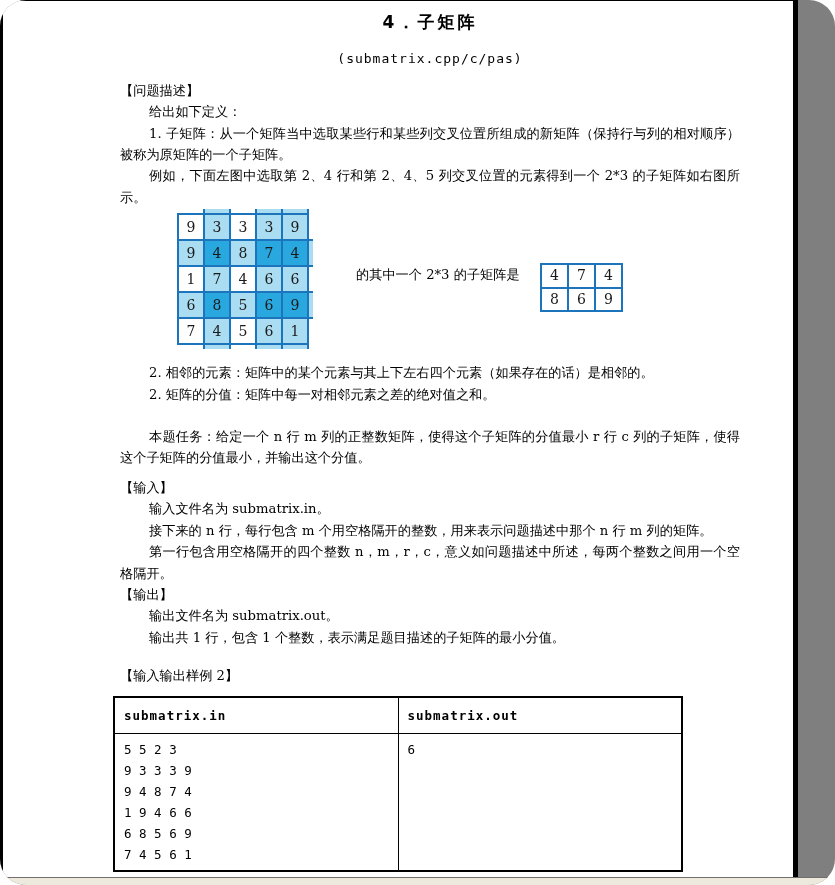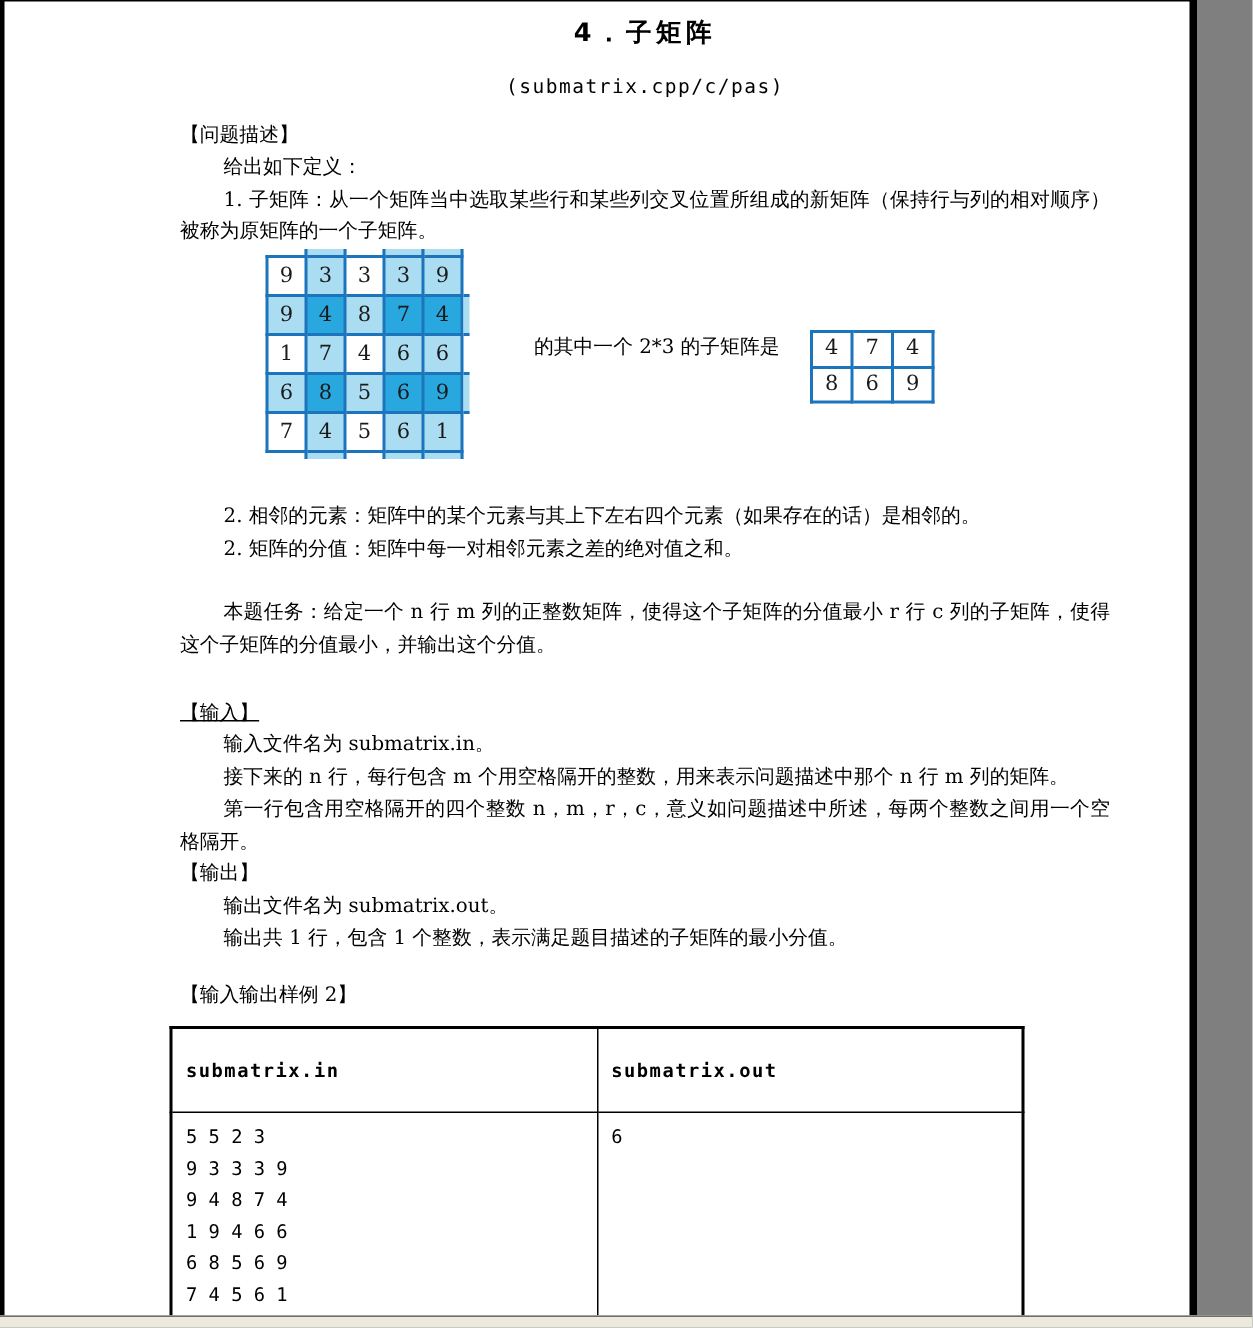--- a/index.html
+++ b/index.html
@@ -1,32 +1,32 @@
 <!DOCTYPE html>
 <html><head>
 <meta charset="utf-8">
 <style>
   html,body{margin:0;padding:0;}
   body{font-family:"DejaVu Serif","Liberation Serif",serif;color:#000;}
-  .stage{position:relative;width:835px;height:885px;background:#7f7f7f;overflow:hidden;}
+  .stage{position:relative;width:835px;height:885px;background:#7f7f7f;overflow:hidden;border-radius:26px;}
   .page{position:absolute;left:0;top:0;width:798px;height:877px;box-sizing:border-box;background:#fff;
         border-left:3px solid #000;border-right:5px solid #000;border-top:1px solid #000;overflow:hidden;}
   .bottom-strip{position:absolute;left:0;top:877px;width:835px;height:8px;background:#edeadd;
         border-top:1px solid #6f6f6f;box-sizing:border-box;}
   .content{margin:0 53px 0 117px;font-size:13.2px;line-height:21.4px;text-align:justify;}
   .title{font-family:"DejaVu Sans","Liberation Sans",sans-serif;font-size:17px;font-weight:bold;
         text-align:center;margin:11px 0 0;letter-spacing:3px;}
   .subtitle{font-family:"DejaVu Sans Mono","Liberation Mono",monospace;font-size:13px;font-weight:normal;
         text-align:center;margin-top:15px;letter-spacing:1px;}
   .sec{margin:0;text-indent:0;}
   .sec-problem{margin-top:10px;}
-  .sec-input{margin-top:24px;text-decoration:underline;}
+  .sec-input{margin-top:8px;}
   .sec-sample{margin-top:17px;}
   p{margin:0;text-indent:2.2em;}
-  .p-def2{margin-top:32px;}
+  .p-def2{margin-top:17px;}
   .p-task{margin-top:21px;}
   
   .fig{position:relative;height:132px;margin-top:5px;text-indent:0;}
   .mtx-wrap{position:absolute;left:57px;top:0;width:132px;height:132px;}
   table.mtx{border-collapse:collapse;}
   table.mtx td{width:24px;height:24px;padding:0;border:2px solid #1c75bc;background:#fff;
         text-align:center;vertical-align:middle;font-size:14px;color:#1a1a1a;}
   table.mtx td.hl{background:#aadcf2;}
   table.mtx td.both{background:#29a8e0;}
   .tab{position:absolute;background:#aadcf2;box-sizing:content-box;}
@@ -36,37 +36,38 @@
   .fig-caption{position:absolute;left:236px;top:51px;white-space:nowrap;text-indent:0;}
   .sub-wrap{position:absolute;left:420px;top:50px;}
   table.sub{border-collapse:collapse;}
   table.sub td{width:25px;height:21px;padding:0;border:2px solid #1c75bc;background:#fff;
         text-align:center;vertical-align:middle;font-size:14px;color:#1a1a1a;}
   
   table.sample{border-collapse:collapse;table-layout:fixed;width:570px;margin:9px 0 0 -7px;
         border:2px solid #000;}
   table.sample th,table.sample td{border:1px solid #000;font-family:"DejaVu Sans Mono","Liberation Mono",monospace;
         text-align:left;vertical-align:top;}
-  table.sample th{font-size:12.5px;font-weight:bold;padding:17px 9px;height:16px;letter-spacing:1px;}
+  table.sample th{font-size:12.5px;font-weight:bold;padding:7px 9px;height:16px;letter-spacing:1px;}
   table.sample td{font-size:12.5px;padding:5px 9px 0;height:131px;}
   .line{line-height:21px;white-space:pre;}
 </style>
 </head>
 <body>
 
 <div class="stage">
   <div class="page">
     <div class="content">
 
       <div class="title">4．子矩阵</div>
       <div class="subtitle">(submatrix.cpp/c/pas)</div>
 
       <p class="sec sec-problem">【问题描述】</p>
       <p>给出如下定义：</p>
       <p>1. 子矩阵：从一个矩阵当中选取某些行和某些列交叉位置所组成的新矩阵（保持行与列的相对顺序）被称为原矩阵的一个子矩阵。</p>
+      <p>例如，下面左图中选取第 2、4 行和第 2、4、5 列交叉位置的元素得到一个 2*3 的子矩阵如右图所示。</p>
 
       <div class="fig">
         <div class="mtx-wrap">
             <table class="mtx">
               <tbody>
                 <tr>
                   <td class="">9</td>
                   <td class="hl">3</td>
                   <td class="">3</td>
                   <td class="hl">3</td>

